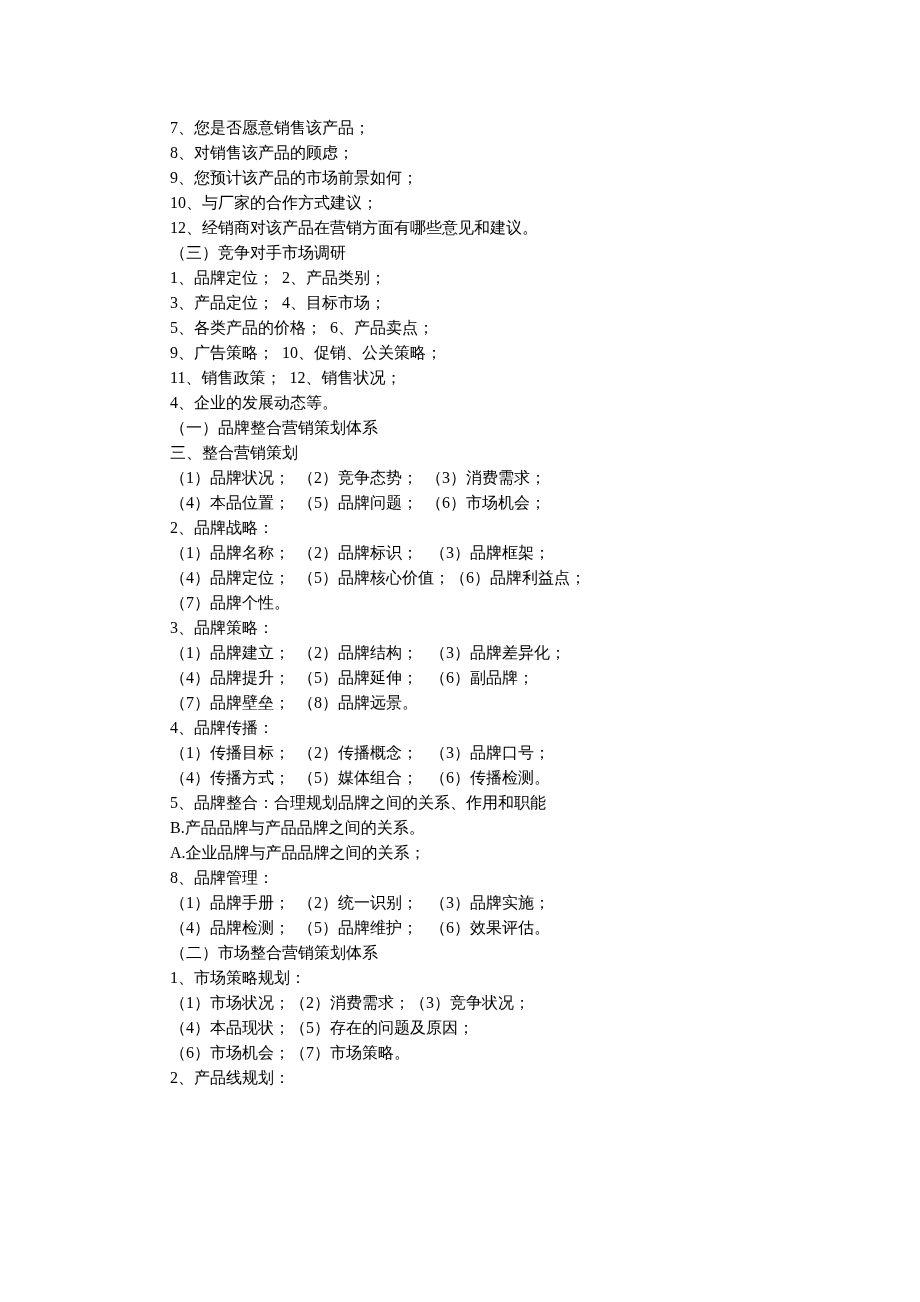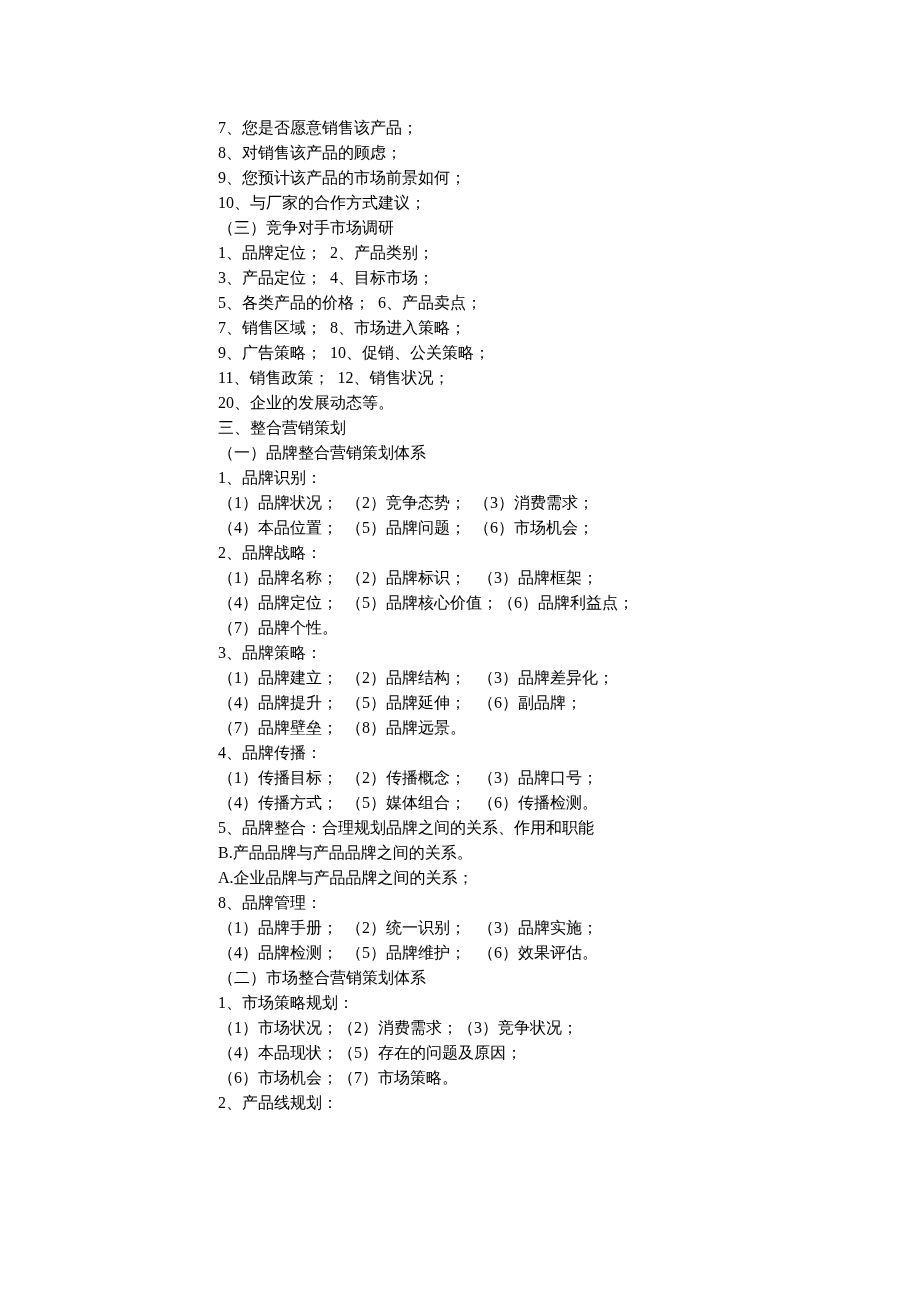--- a/index.html
+++ b/index.html
@@ -12,42 +12,40 @@
       width: 920px;
       padding: 115px 170px 80px 170px;
       font-family: "SimSun", "宋体", serif;
       font-size: 16px;
       line-height: 25px;
       color: #000000;
     }
     .line {
       display: block;
       white-space: pre-wrap;
-      margin-left: 48px;
     }
   </style>
 </head>
 <body>
 
 <div id="content">
     <span class="line">7、您是否愿意销售该产品；</span>
     <span class="line">8、对销售该产品的顾虑；</span>
     <span class="line">9、您预计该产品的市场前景如何；</span>
     <span class="line">10、与厂家的合作方式建议；</span>
+    <span class="line">12、经销商对该产品在营销方面有哪些意见和建议。</span>
     <span class="line">（三）竞争对手市场调研</span>
     <span class="line">1、品牌定位；  2、产品类别；</span>
     <span class="line">3、产品定位；  4、目标市场；</span>
     <span class="line">5、各类产品的价格；  6、产品卖点；</span>
-    <span class="line">7、销售区域；  8、市场进入策略；</span>
     <span class="line">9、广告策略；  10、促销、公关策略；</span>
     <span class="line">11、销售政策；  12、销售状况；</span>
-    <span class="line">20、企业的发展动态等。</span>
+    <span class="line">4、企业的发展动态等。</span>
+    <span class="line">（一）品牌整合营销策划体系</span>
     <span class="line">三、整合营销策划</span>
-    <span class="line">（一）品牌整合营销策划体系</span>
-    <span class="line">1、品牌识别：</span>
     <span class="line">（1）品牌状况；  （2）竞争态势；  （3）消费需求；</span>
     <span class="line">（4）本品位置；  （5）品牌问题；  （6）市场机会；</span>
     <span class="line">2、品牌战略：</span>
     <span class="line">（1）品牌名称；  （2）品牌标识；   （3）品牌框架；</span>
     <span class="line">（4）品牌定位；  （5）品牌核心价值；（6）品牌利益点；</span>
     <span class="line">（7）品牌个性。</span>
     <span class="line">3、品牌策略：</span>
     <span class="line">（1）品牌建立；  （2）品牌结构；   （3）品牌差异化；</span>
     <span class="line">（4）品牌提升；  （5）品牌延伸；   （6）副品牌；</span>
     <span class="line">（7）品牌壁垒；  （8）品牌远景。</span>

